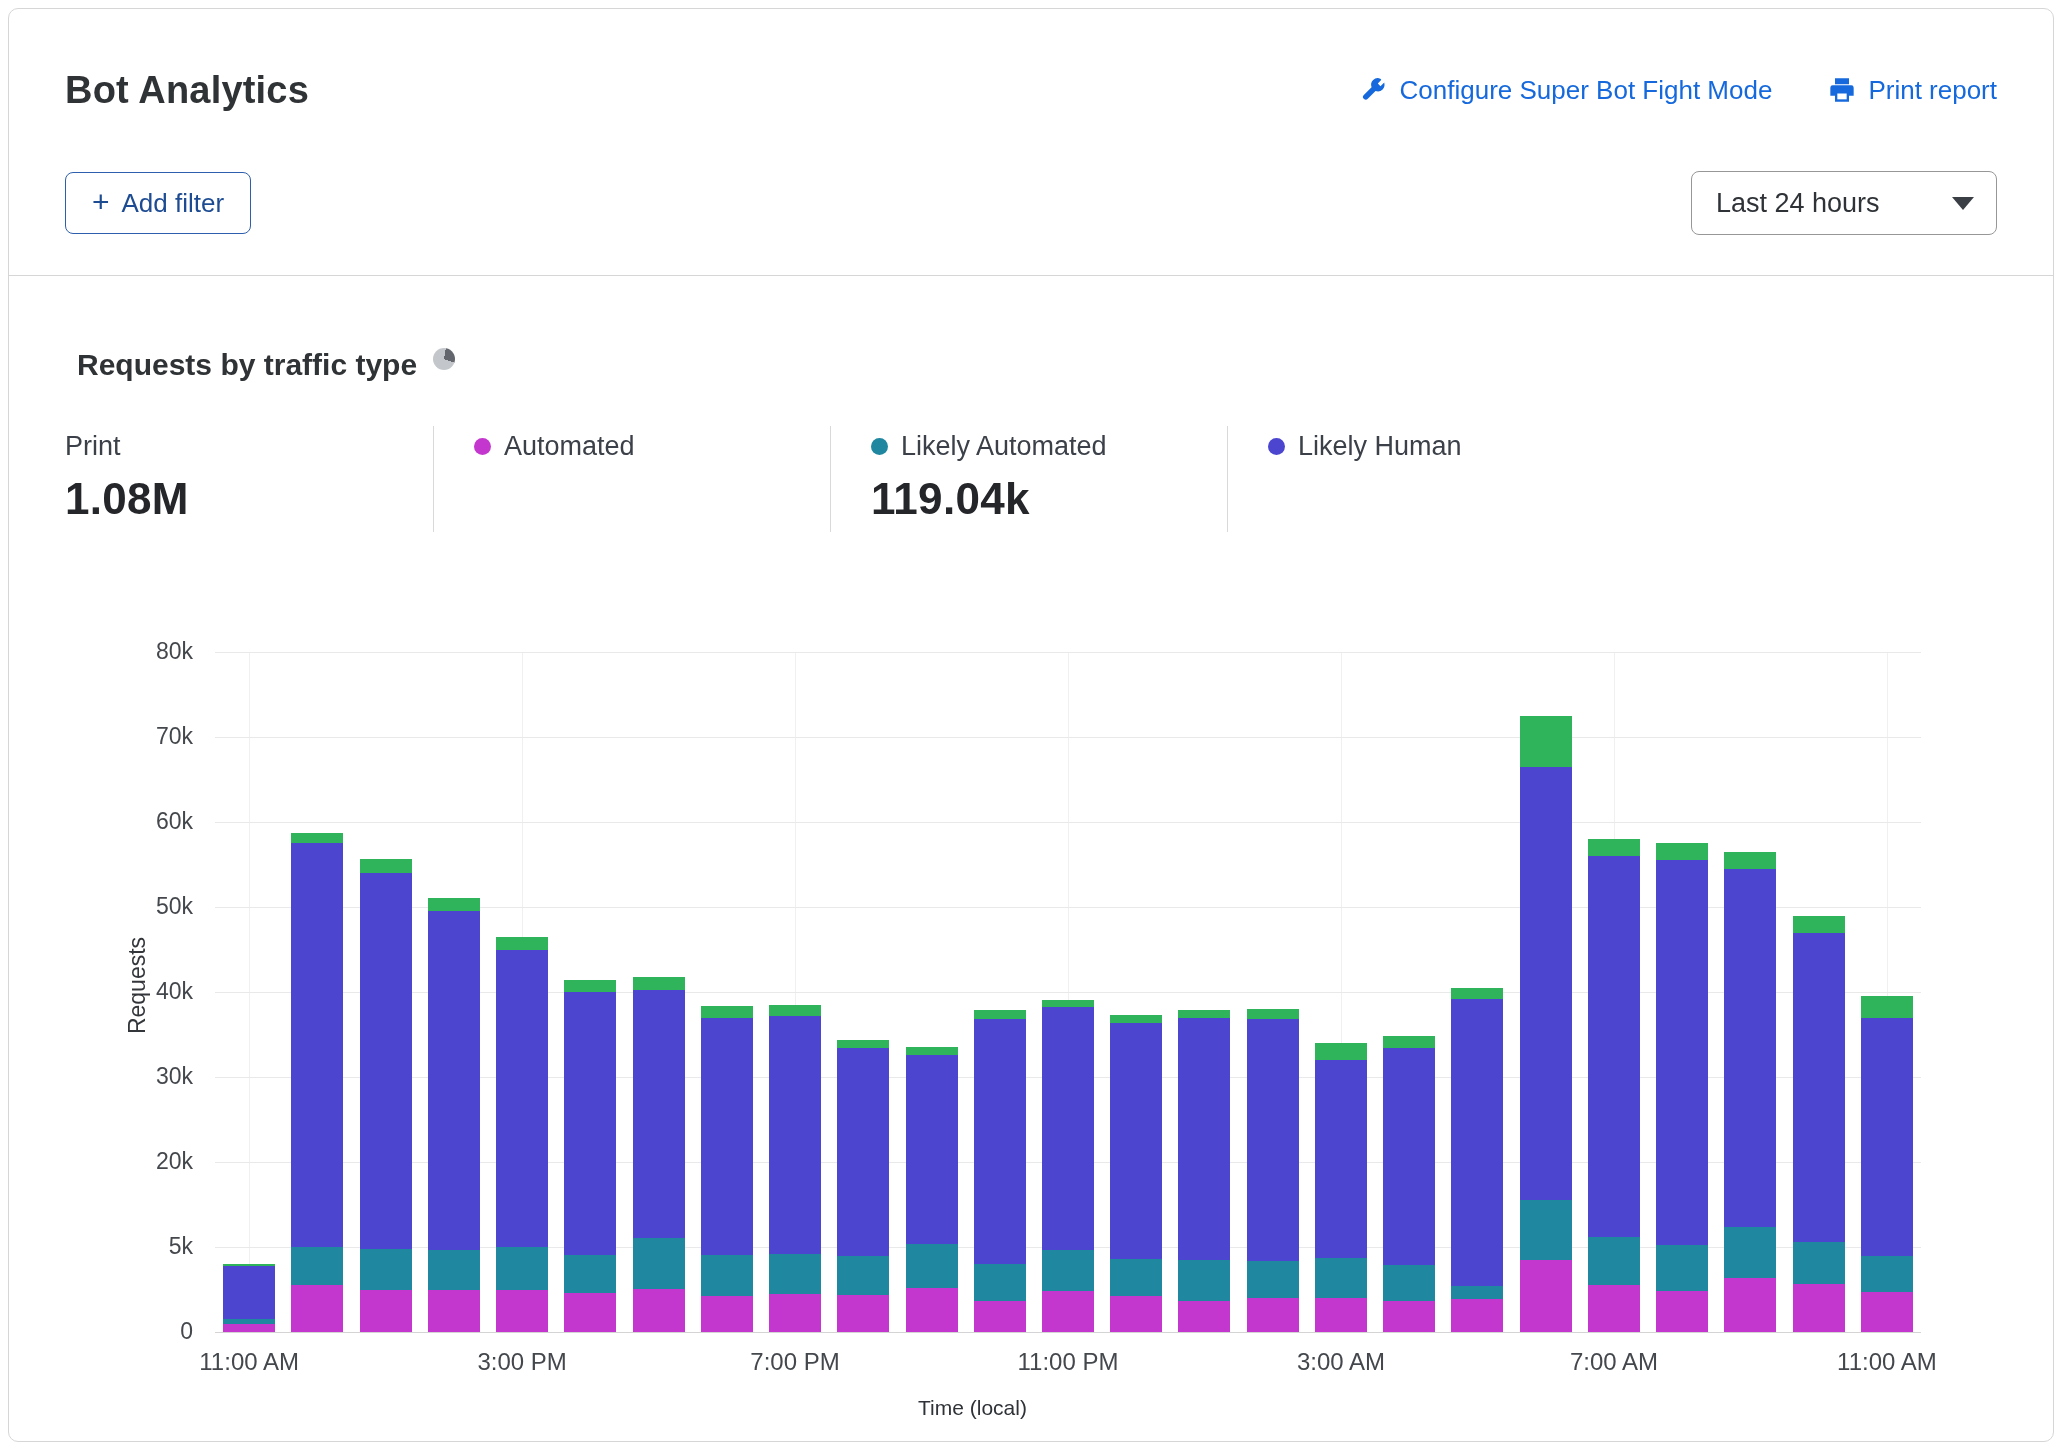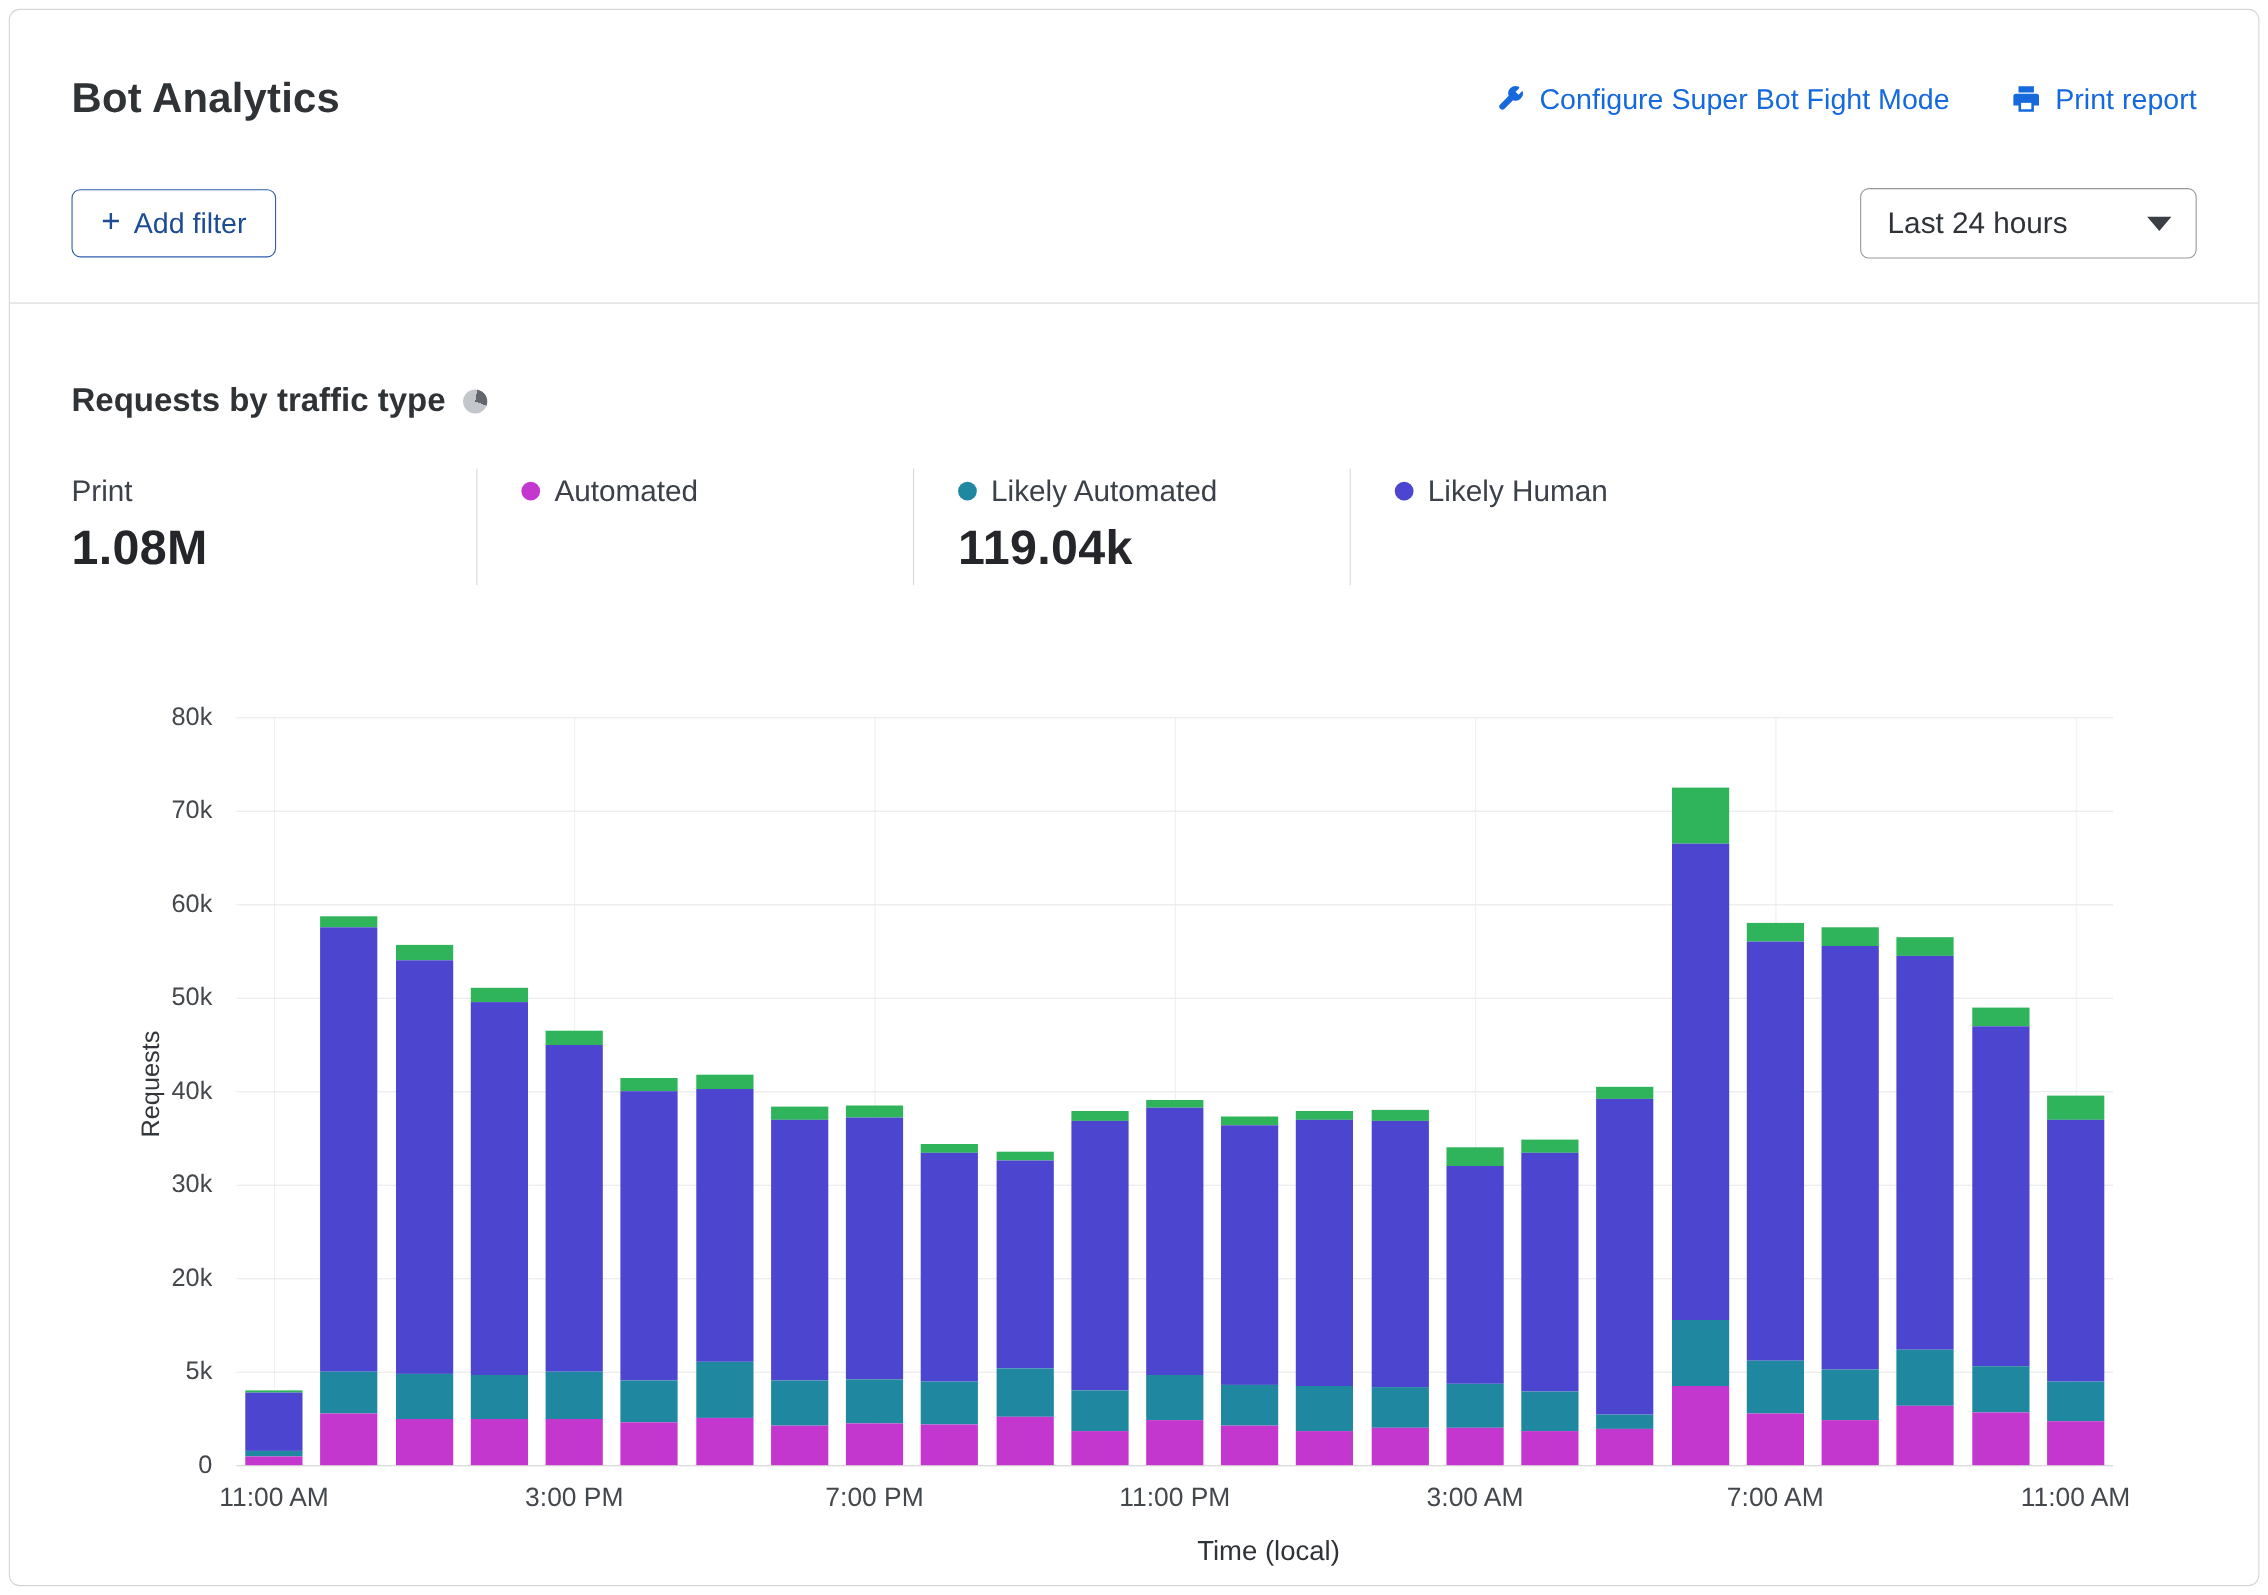--- a/index.html
+++ b/index.html
@@ -37,21 +37,21 @@
   .range-select {
     width:306px; height:64px;
     border:1px solid #979797; border-radius:8px;
     display:flex; align-items:center; justify-content:space-between;
     padding:0 22px 0 24px;
     font-size:27px; color:#2F3338; cursor:pointer; background:#fff;
   }
   .chev { width:0; height:0; border-left:11px solid transparent; border-right:11px solid transparent; border-top:13px solid #3A3F45; }
   
   .bdy { padding: 72px 56px 0 56px; }
-  .sec-title-row { display:flex; align-items:center; gap:16px; }
+  .sec-title-row { display:flex; gap:16px;margin-left:12px; }
   .sec-title { font-size:30px; font-weight:700; color:#303336; }
   .pie-icon {
     width:22px; height:22px; border-radius:50%;
     background: conic-gradient(from 10deg, #63676d 0deg 100deg, #c3c6ca 100deg 360deg);
   }
   
   .stats { display:flex; margin-top:44px; }
   .stat { padding: 4px 0 8px 0; }
   .stat + .stat { border-left:1px solid #D9D9D9; padding-left:40px; }
   .stat-0 { width:368px; }
@@ -66,21 +66,21 @@
   .vgrid { position:absolute; width:1px; background:#F0F0F0; }
   .ytick { position:absolute; font-size:23px; color:#44484D; text-align:right; }
   .xtick { position:absolute; font-size:24px; color:#44484D; text-align:center; }
   .bar { position:absolute; display:flex; flex-direction:column-reverse; }
   .seg { width:100%; }
   .ylab {
     position:absolute; left:-268px; top:400px; width:680px; text-align:center;
     transform: rotate(-90deg); transform-origin:center;
     font-size:23px; color:#33363A;
   }
-  .xlab { position:absolute; font-size:25px; color:#2F3338; text-align:right; }
+  .xlab { position:absolute; font-size:21px; color:#2F3338; text-align:left; }
 </style>
 </head>
 <body>
 
 <div class="card">
 
   <div class="hdr">
     <div class="hdr-row1">
       <div class="page-title">Bot Analytics</div>
       <div class="hdr-links">

